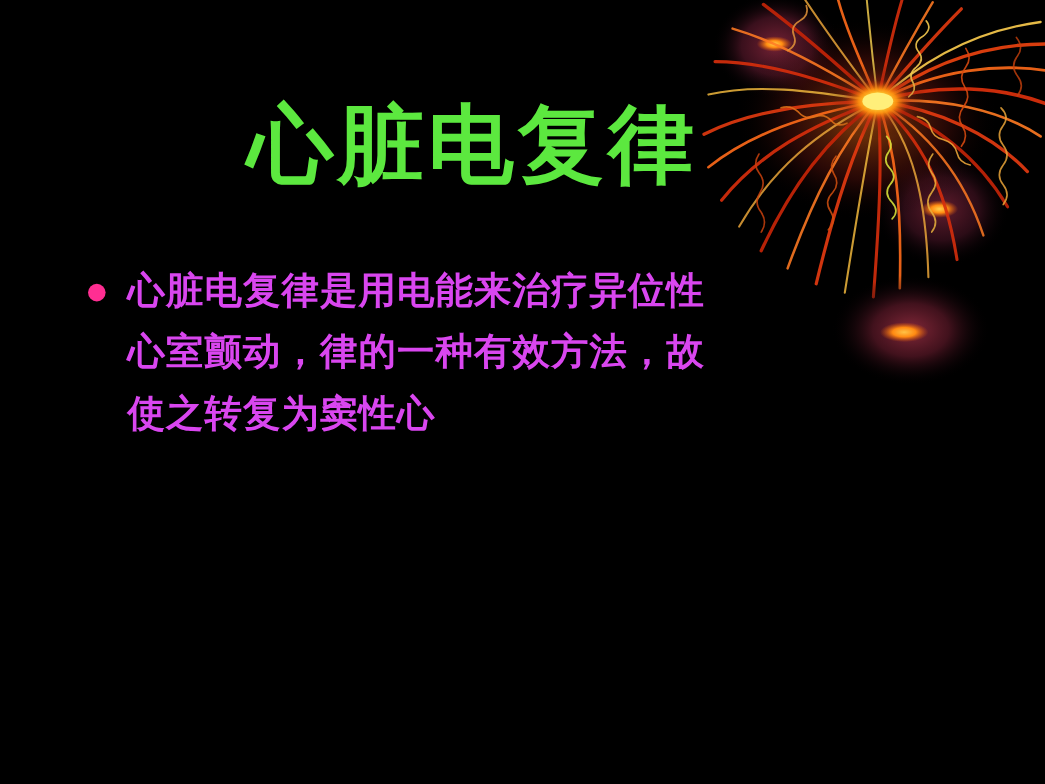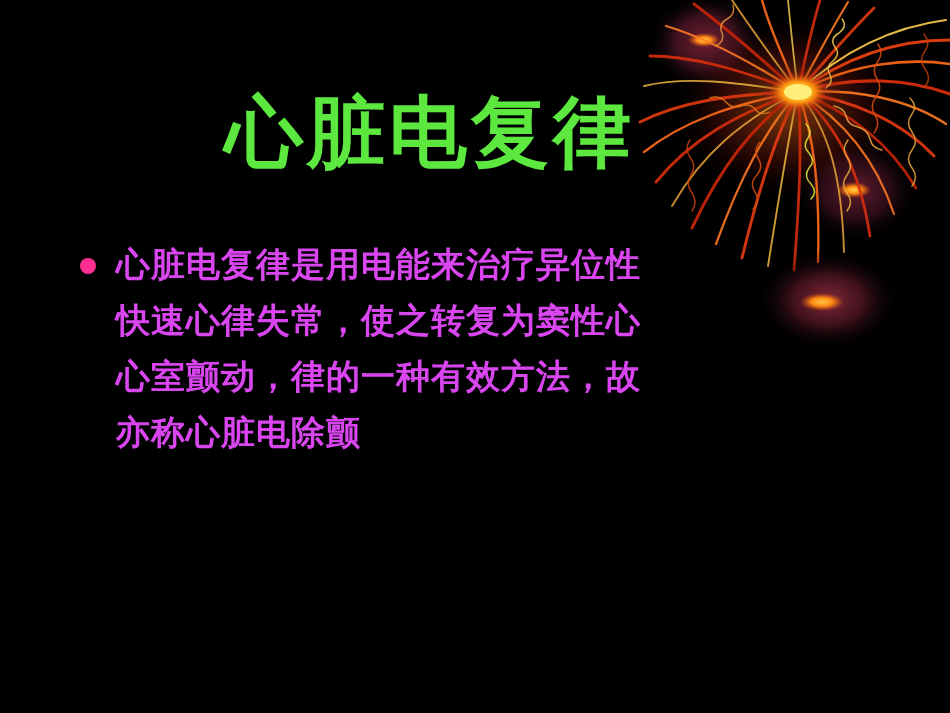--- a/index.html
+++ b/index.html
@@ -221,20 +221,19 @@
     </svg>
   </div>
 
   <div id="title">心脏电复律</div>
 
   <div id="body-block">
     <div class="bullet-row">
       <span class="bullet-dot"></span>
       <div class="bullet-text">
         <span class="ln">心脏电复律是用电能来治疗异位性</span>
-        <span class="ln">快速心律失常，使之转复为窦性心</span>
         <span class="ln">心室颤动，律的一种有效方法，故</span>
-        <span class="ln">亦称心脏电除颤</span>
+        <span class="ln">使之转复为窦性心</span>
       </div>
     </div>
   </div>
 
 </div>
 
 </body></html>

